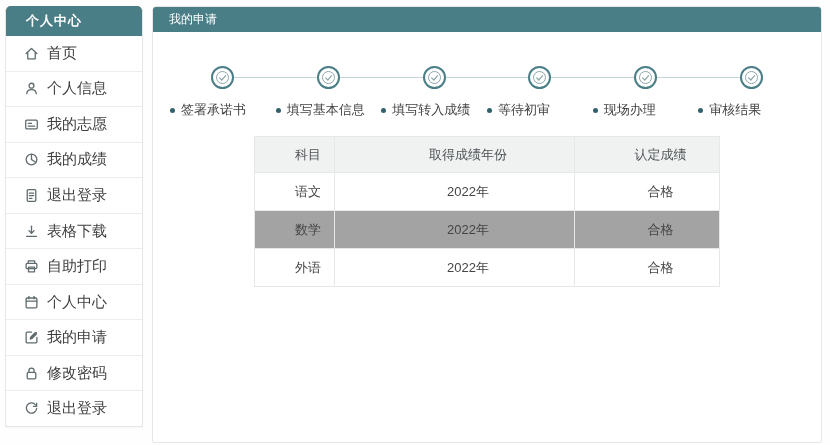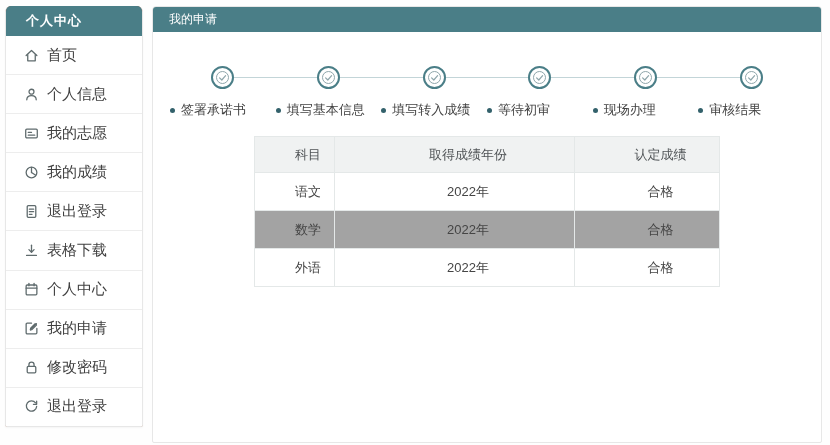--- a/index.html
+++ b/index.html
@@ -135,20 +135,30 @@
       <span class="icon">
           <svg viewBox="0 0 14 14">
             <path d="M7 2 V8.4"></path>
             <path d="M4.6 6.2 L7 8.6 L9.4 6.2"></path>
             <path d="M2.4 11.6 H11.6"></path>
           </svg>
         </span>
       <span class="side-label">表格下载</span>
     </div>
 
+    <div class="side-item">
+      <span class="icon">
+          <svg viewBox="0 0 14 14">
+            <path d="M4 4 V1.8 H10 V4"></path>
+            <rect x="2" y="4" width="10" height="5" rx="1"></rect>
+            <rect x="4.2" y="7.6" width="5.6" height="4.4"></rect>
+          </svg>
+        </span>
+      <span class="side-label">自助打印</span>
+    </div>
 
     <div class="side-item">
       <span class="icon">
           <svg viewBox="0 0 14 14">
             <rect x="2" y="2.8" width="10" height="9.2" rx="1"></rect>
             <path d="M2 5.8 H12"></path>
             <path d="M4.6 1.4 V3.6"></path>
             <path d="M9.4 1.4 V3.6"></path>
           </svg>
         </span>

